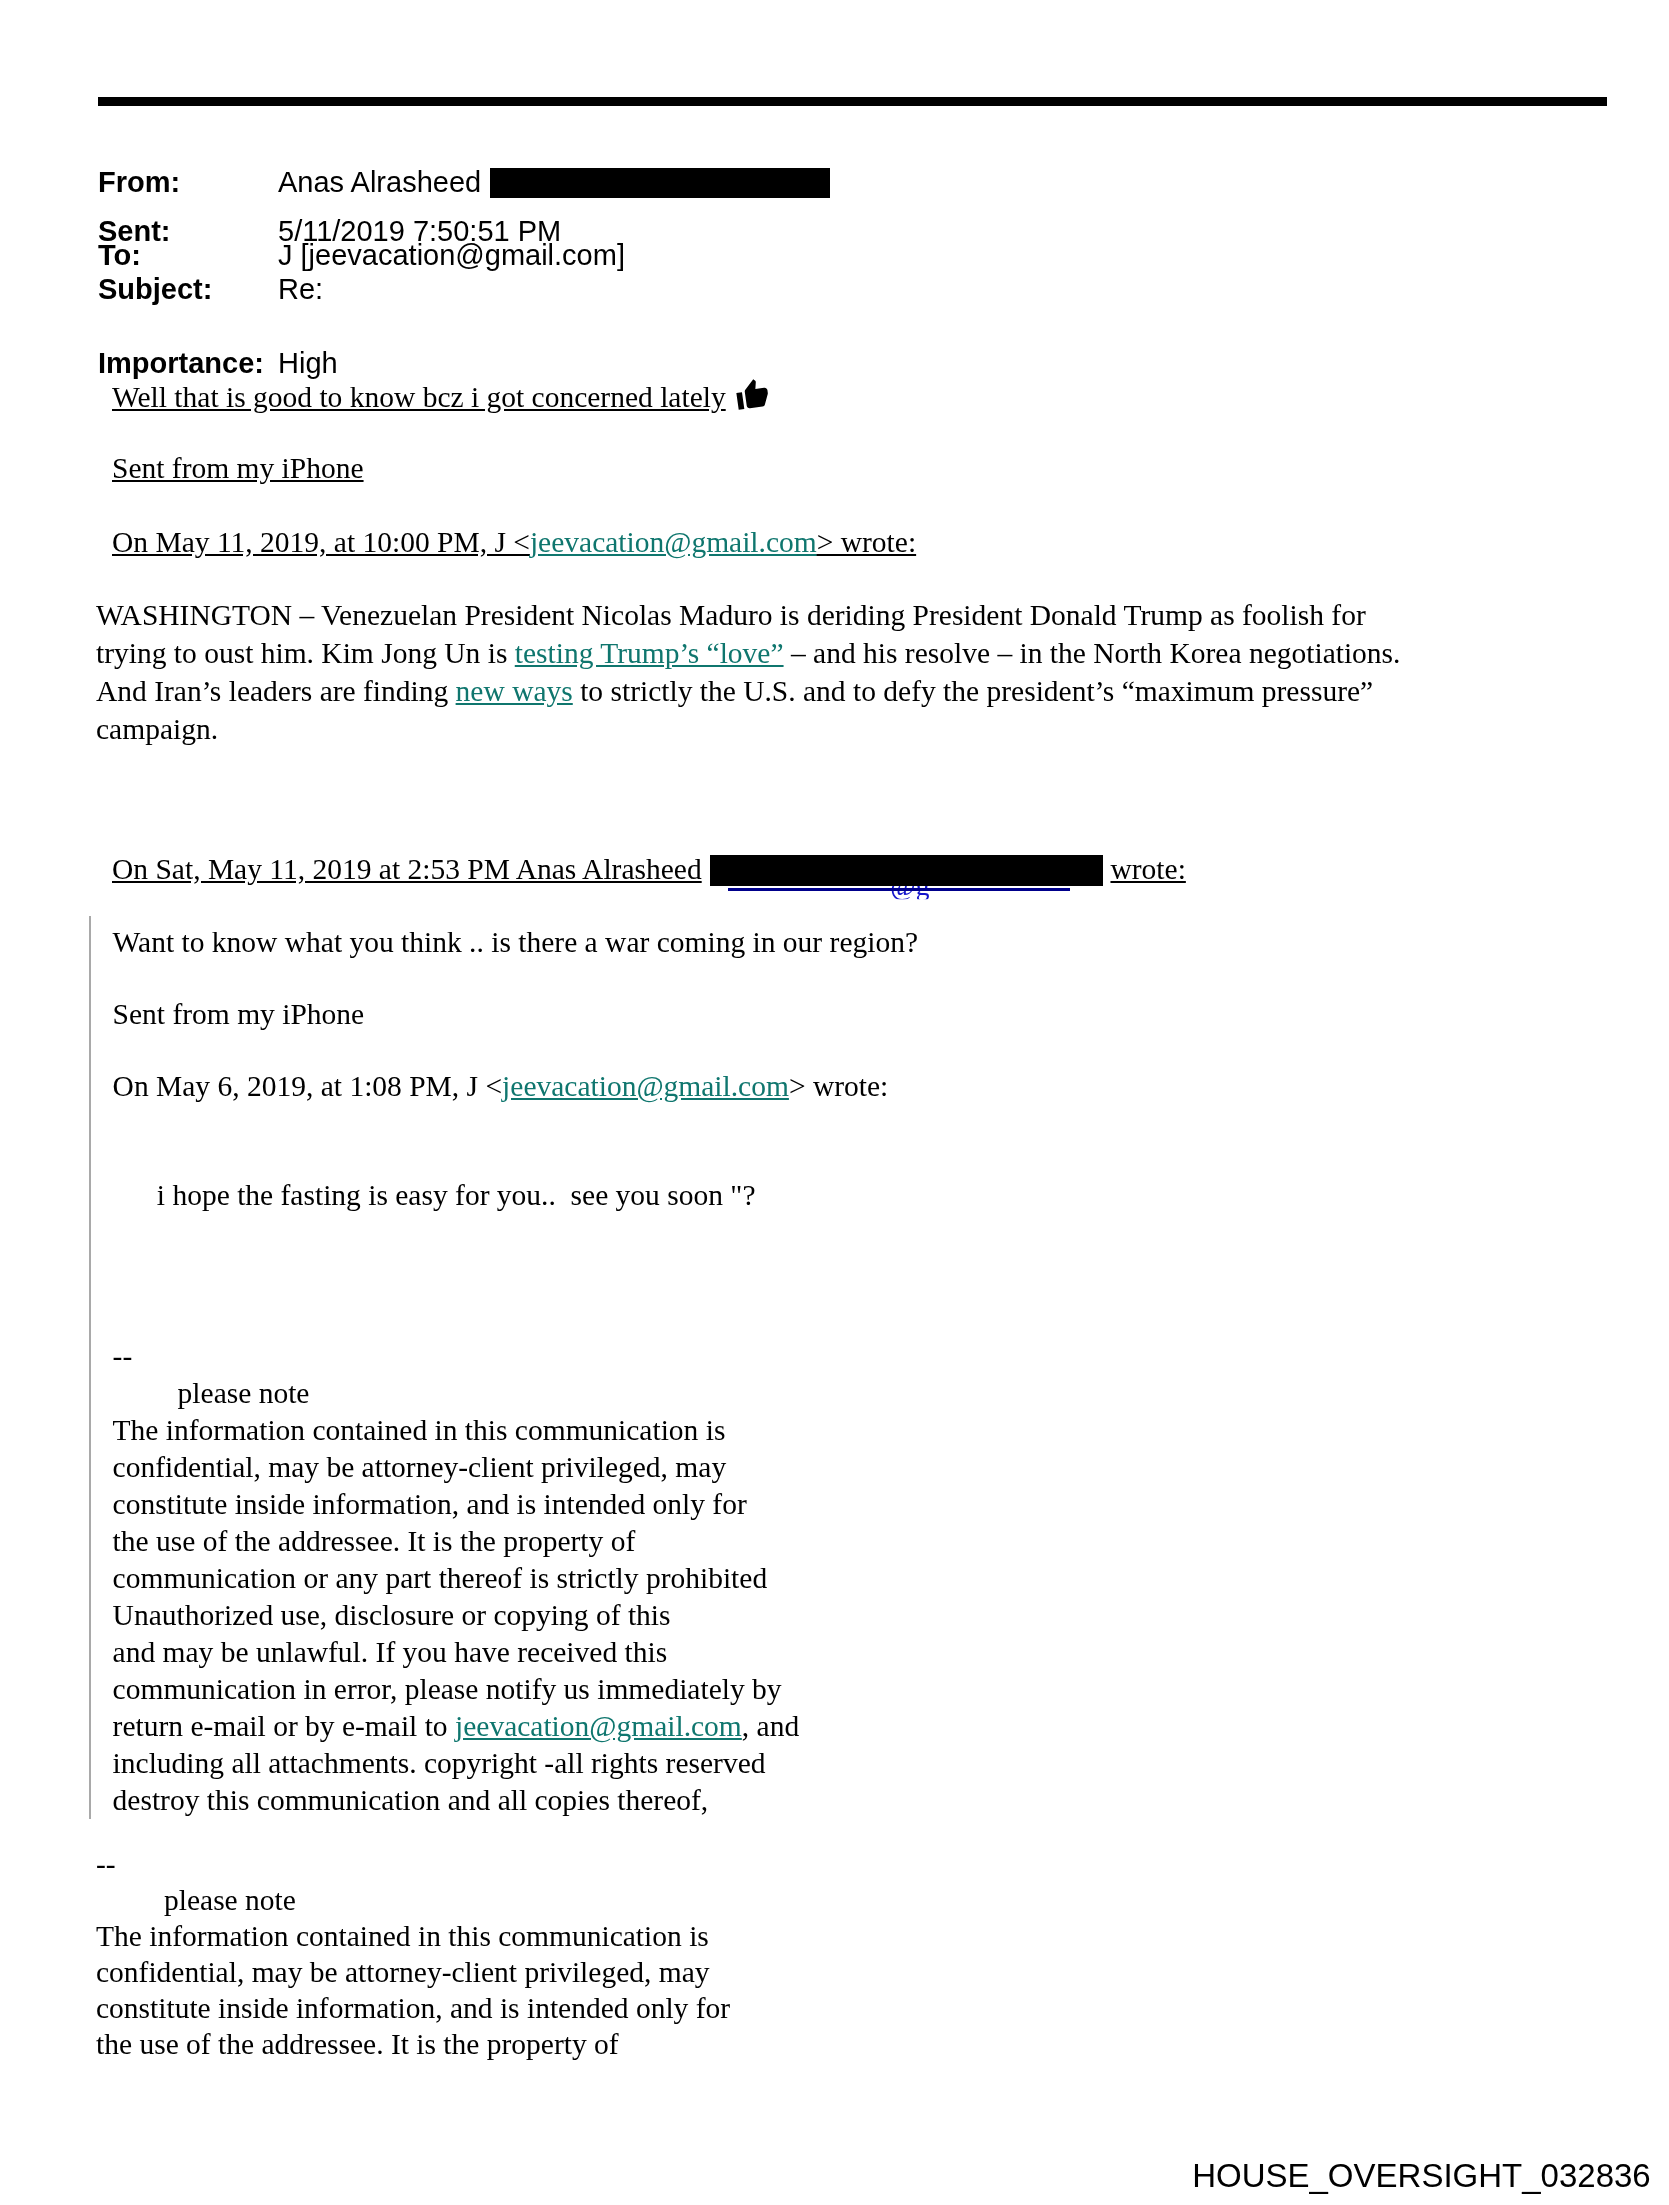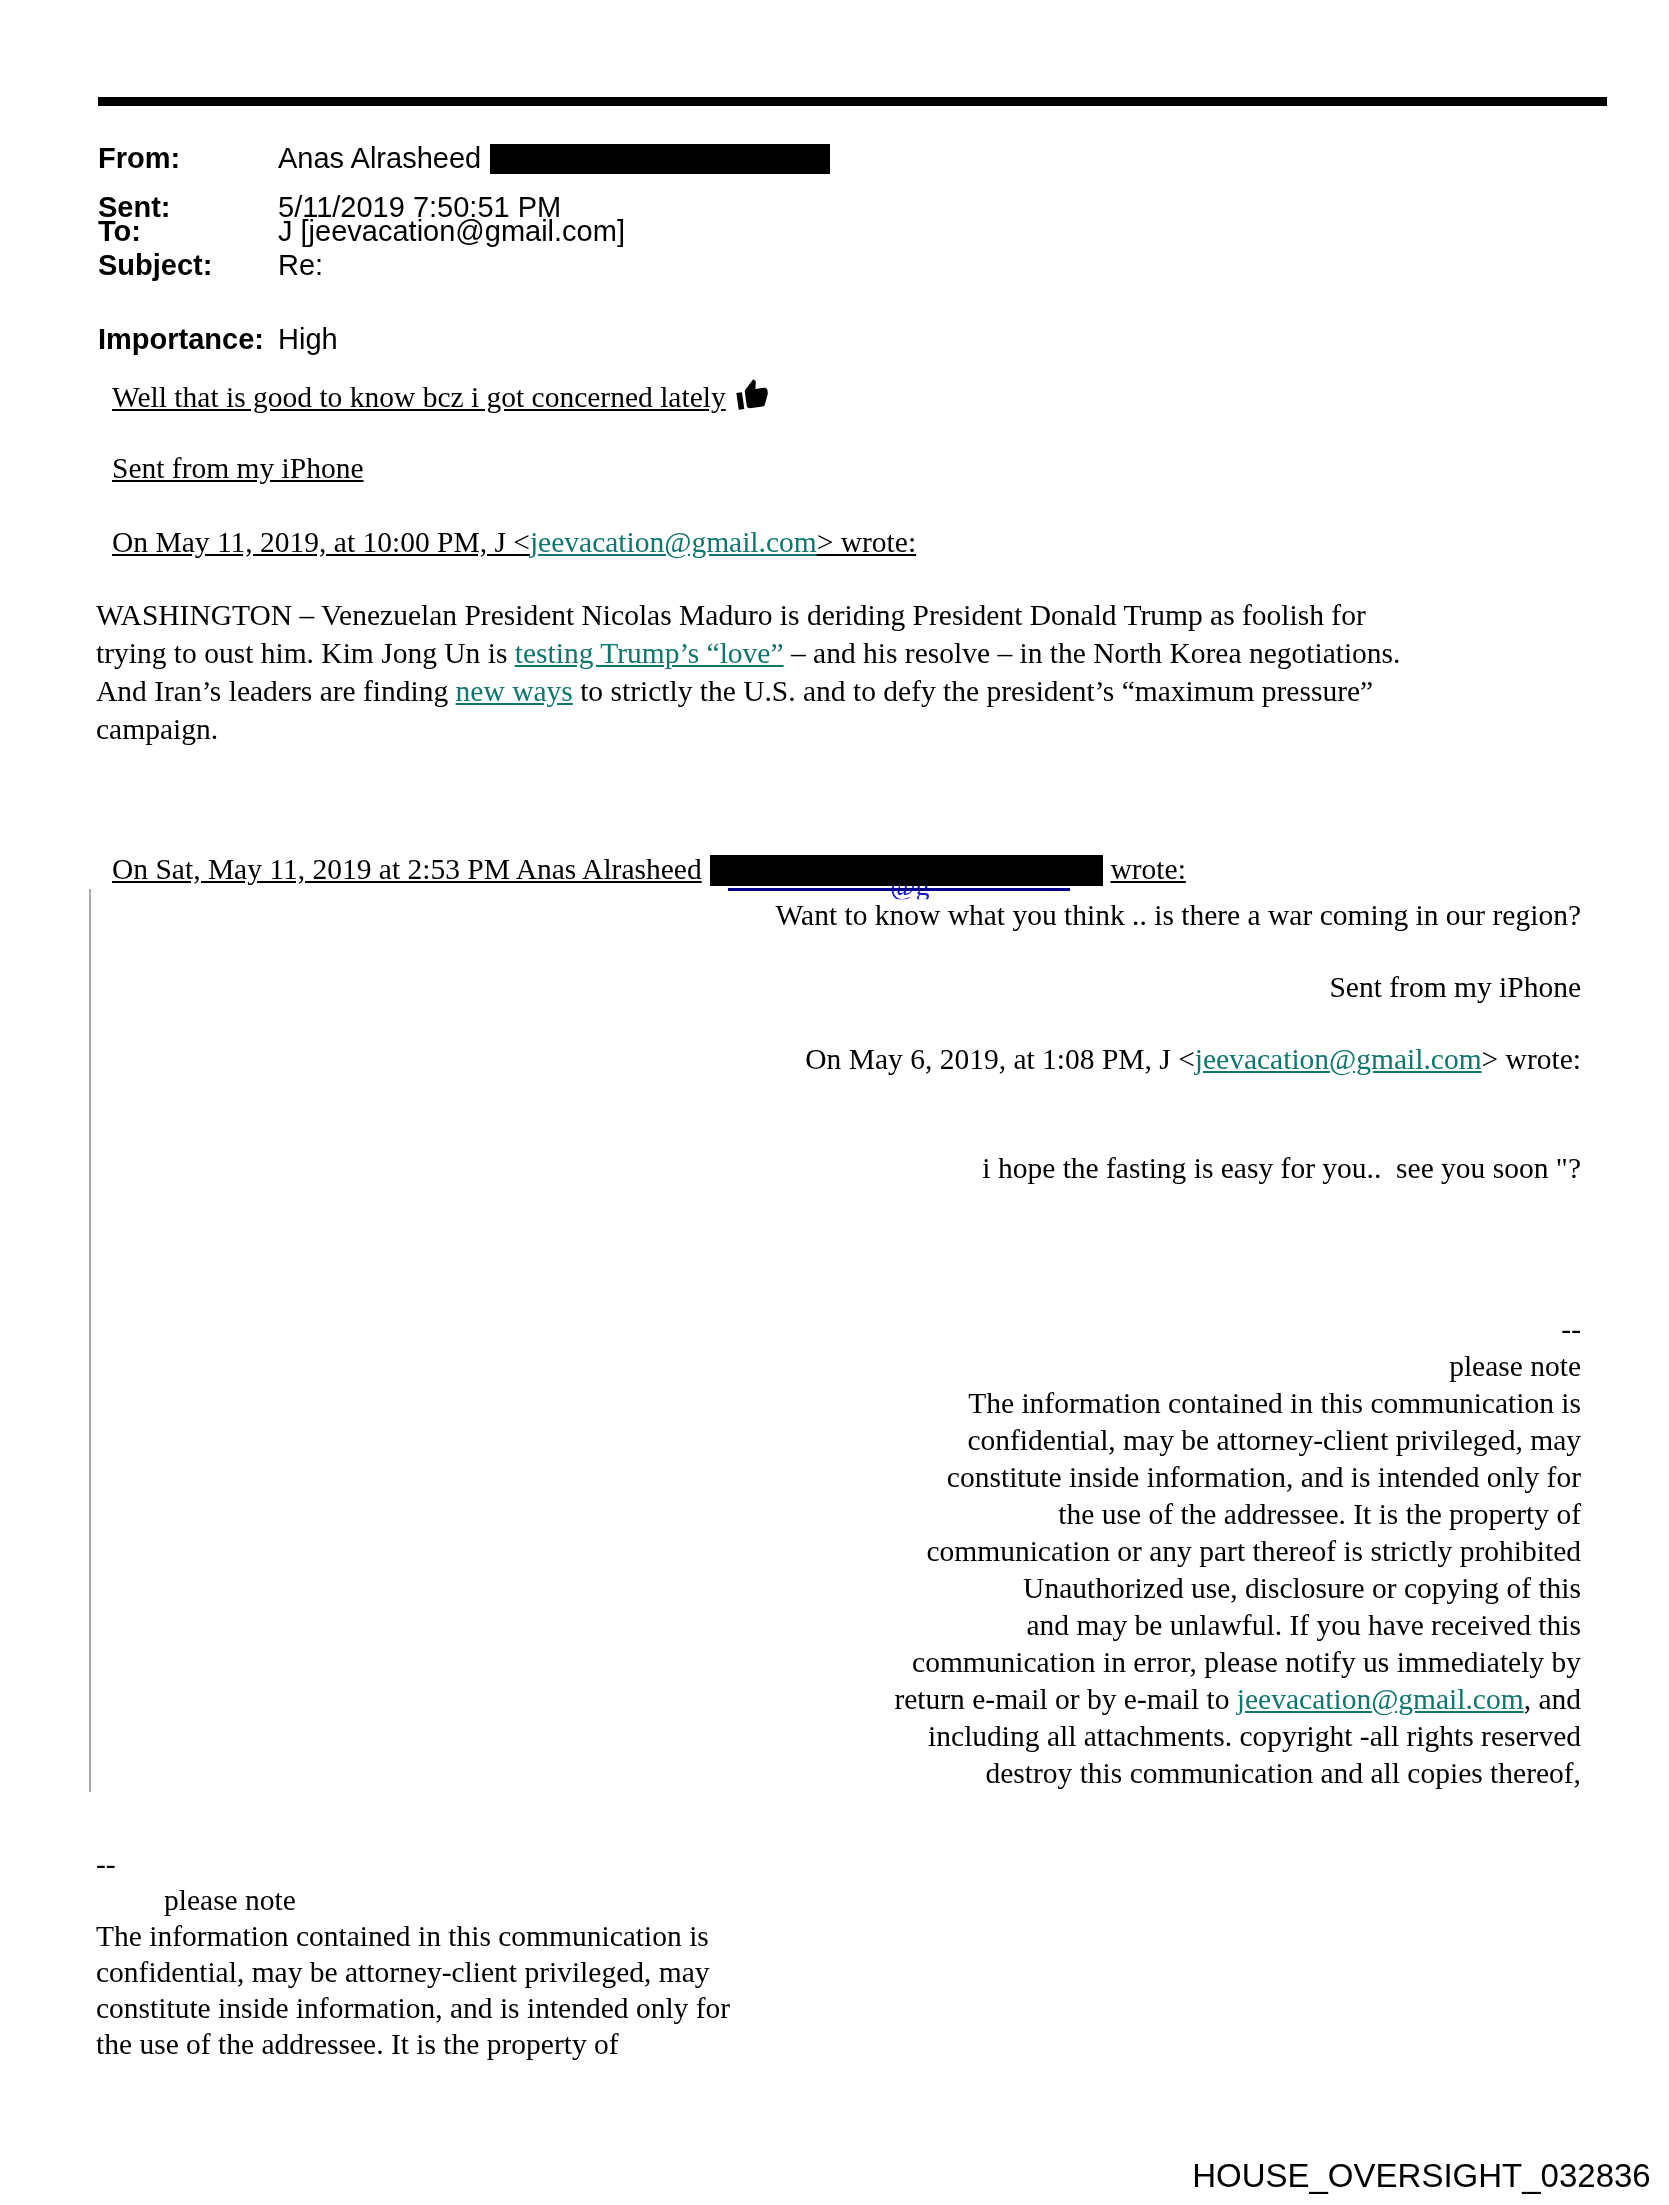--- a/index.html
+++ b/index.html
@@ -10,41 +10,41 @@
     font-family:"Liberation Serif", serif;
     color:#000;
     overflow:hidden;
   }
   .abs{position:absolute;}
 
   
   .top-rule{left:98px;top:97px;width:1509px;height:8.5px;background:#000;}
 
   
-  .hrow{left:0;width:1669px;height:34px;font-family:"Liberation Sans", sans-serif;font-size:29px;line-height:34px;}
+  .hrow{left:0;width:1669px;height:34px;font-family:"Liberation Sans", sans-serif;font-size:29px;line-height:34px;margin-top:24px;}
   .hlabel{position:absolute;left:98px;font-weight:bold;}
   .hval{position:absolute;left:278px;white-space:nowrap;}
 
   .redact1{display:inline-block;width:340px;height:30px;background:#000;vertical-align:-5.9px;margin-left:9.2px;}
 
   
   .line{left:112px;font-size:29.5px;line-height:37px;white-space:nowrap;text-decoration:underline;}
   .para-line{left:96px;font-size:29.5px;line-height:38px;white-space:nowrap;text-align:center;}
 
   a.lnk, .lnk{color:#0f766e;text-decoration:underline;cursor:pointer;}
 
   .thumb{display:inline-block;margin-left:10.5px;vertical-align:-4.6px;transform:rotate(-8deg);}
 
   
   .redact2{display:inline-block;width:393px;height:31px;background:#000;vertical-align:-6.5px;position:relative;margin:0 7.9px;}
   .redact2::after{content:"";position:absolute;left:18.3px;right:33px;bottom:-5.2px;height:2.6px;background:#00008b;}
   .redact2 .peek{position:absolute;left:46%;bottom:-13.7px;color:#1414cc;font-size:27.5px;line-height:27.5px;clip-path:inset(52% 0 0 0);font-family:"Liberation Serif",serif;}
 
   
-  .quote{left:89px;top:889px;width:1492px;border-left:2px solid #a9a9a9;padding-left:21.6px;box-sizing:border-box;text-align:right;}
+  .quote{left:89px;top:916px;width:1492px;border-left:2px solid #a9a9a9;padding-left:21.6px;box-sizing:border-box;}
   .qline{font-size:29.5px;line-height:37px;white-space:nowrap;}
   .mt-blank{margin-top:35px;}
   .mt-big{margin-top:87px;}
   .indent{margin-left:65px;}
 
   
   .tail{left:96px;top:1846px;}
   .tline{font-size:29.5px;line-height:36px;white-space:nowrap;}
   .tindent{margin-left:68px;}
 

